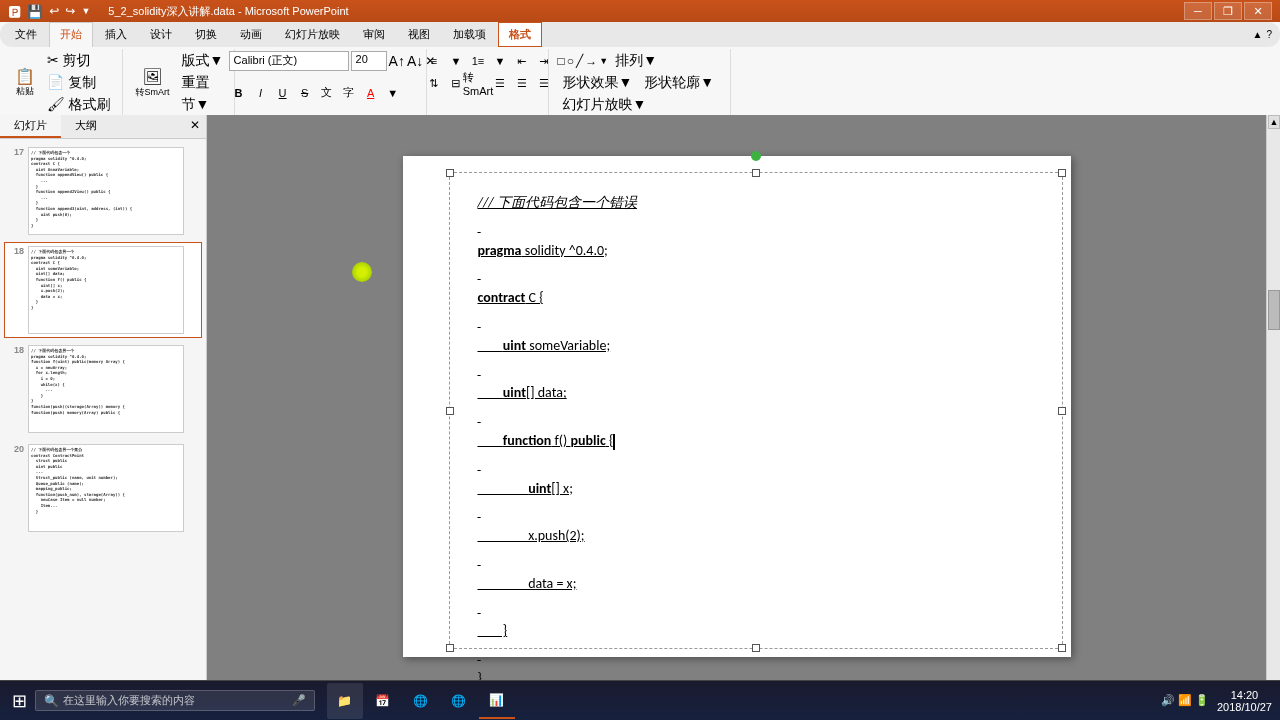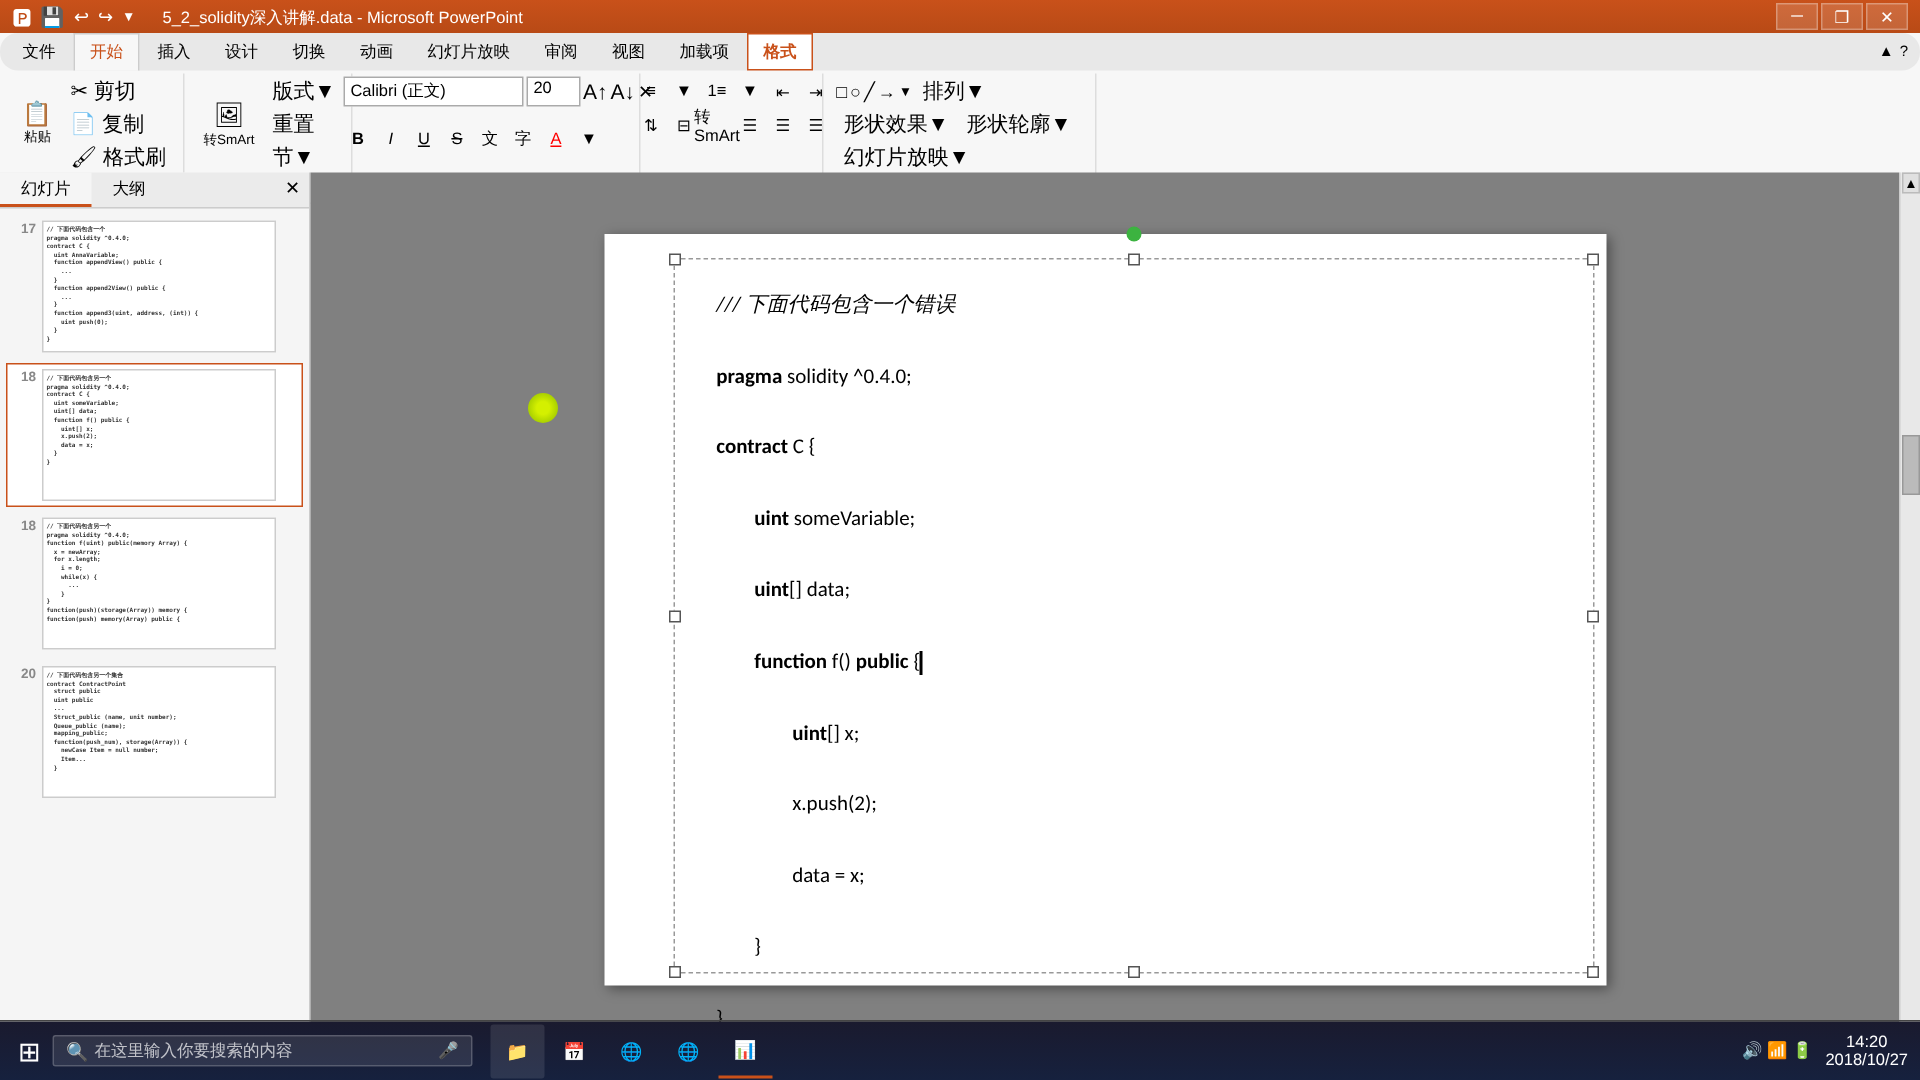--- a/index.html
+++ b/index.html
@@ -269,21 +269,21 @@
 
       <div class="corner-handle" style="position:absolute; top:-4px; left:-4px;"></div>
       <div class="mid-handle" style="position:absolute; top:-4px; left:50%; transform:translateX(-50%);"></div>
       <div class="corner-handle" style="position:absolute; top:-4px; right:-4px;"></div>
       <div class="mid-handle" style="position:absolute; top:50%; left:-4px; transform:translateY(-50%);"></div>
       <div class="mid-handle" style="position:absolute; top:50%; right:-4px; transform:translateY(-50%);"></div>
       <div class="corner-handle" style="position:absolute; bottom:-4px; left:-4px;"></div>
       <div class="mid-handle" style="position:absolute; bottom:-4px; left:50%; transform:translateX(-50%);"></div>
       <div class="corner-handle" style="position:absolute; bottom:-4px; right:-4px;"></div>
 
-      <div style="padding: 8px 12px;">
+      <div style="padding: 8px 12px; text-decoration: underline;">
         <div class="code-line" style="font-style: italic;"><span style="font-weight:normal;">/// 下面代码包含一个错误</span></div>
         <div class="code-line">&nbsp;</div>
         <div class="code-line"><span class="kw" style="font-weight:bold;">pragma</span> solidity ^0.4.0;</div>
         <div class="code-line">&nbsp;</div>
         <div class="code-line"><span class="kw" style="font-weight:bold;">contract</span> C {</div>
         <div class="code-line">&nbsp;</div>
         <div class="code-line">&nbsp;&nbsp;&nbsp;&nbsp;&nbsp;&nbsp;&nbsp;&nbsp;<span class="kw" style="font-weight:bold;">uint</span> someVariable;</div>
         <div class="code-line">&nbsp;</div>
         <div class="code-line">&nbsp;&nbsp;&nbsp;&nbsp;&nbsp;&nbsp;&nbsp;&nbsp;<span class="kw" style="font-weight:bold;">uint</span>[] data;</div>
         <div class="code-line">&nbsp;</div>

